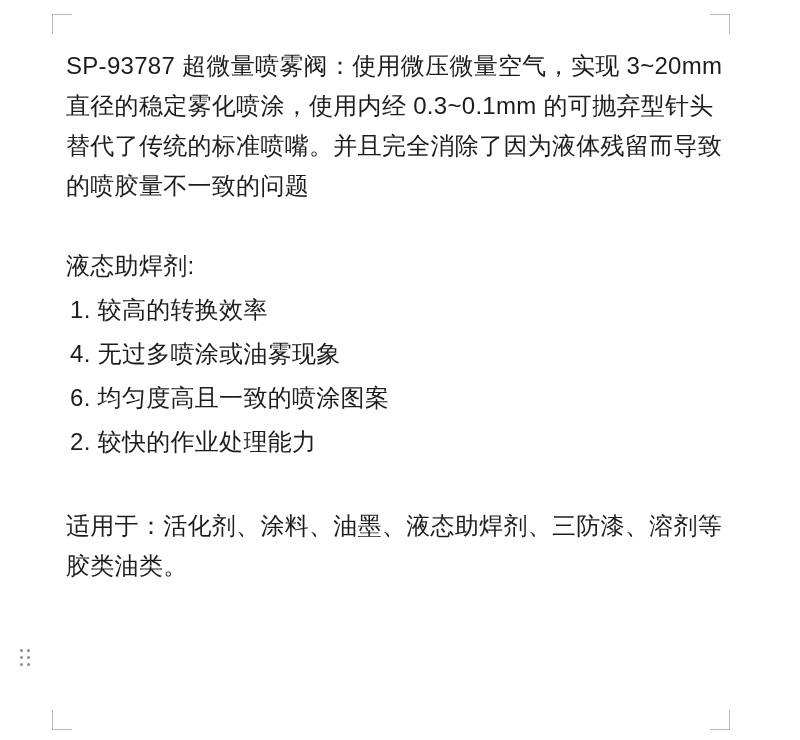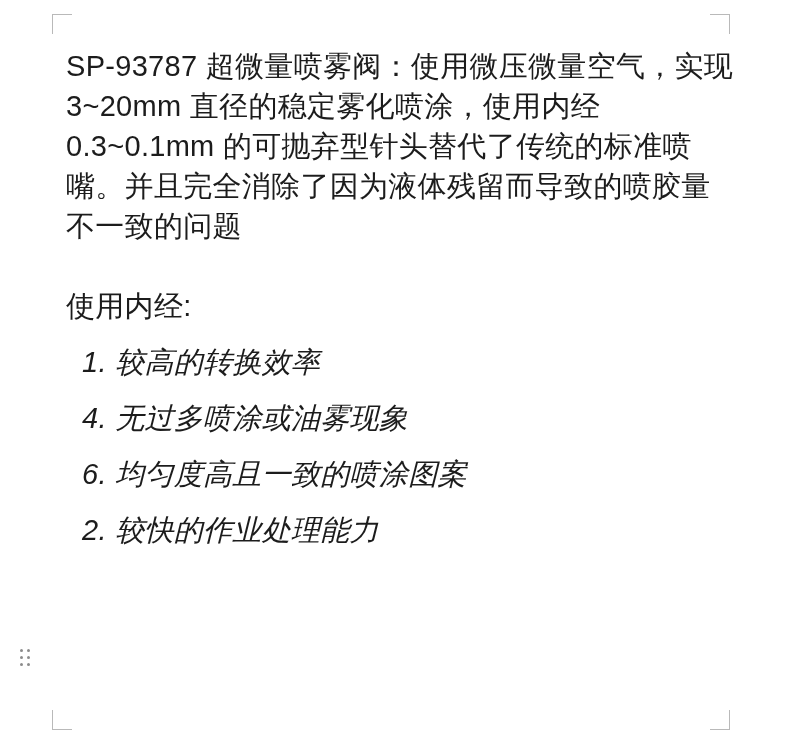--- a/index.html
+++ b/index.html
@@ -64,38 +64,37 @@
   .mark-br { left: 729px; top: 710px; }
   .mark-br::before { left: -19px; top: 19px; }
   .mark-br::after  { left: 0; top: 0; }
 
   
   .content {
     position: absolute;
     left: 66px;
     top: 46px;
     width: 670px;
-    font-size: 29px;
+    font-size: 24px;
     line-height: 40px;
     letter-spacing: 0.3px;
     color: #1c1c1c;
   }
 
   .para {
     margin: 0;
     text-align: left;
   }
 
   .spacer {
     height: 40px;
   }
 
   .list-line {
-    margin: 16px;
-    font-style: italic;
+    margin: 4px;
   }
 
   
   .drag-handle {
     position: absolute;
     left: 18px;
     top: 648px;
     width: 14px;
     height: 20px;
     display: grid;
@@ -123,29 +122,30 @@
   <span class="crop-mark mark-tr"></span>
   <span class="crop-mark mark-bl"></span>
   <span class="crop-mark mark-br"></span>
 
   <div class="content">
 
     <p class="para">SP-93787 超微量喷雾阀：使用微压微量空气，实现 3~20mm 直径的稳定雾化喷涂，使用内经 0.3~0.1mm 的可抛弃型针头替代了传统的标准喷嘴。并且完全消除了因为液体残留而导致的喷胶量不一致的问题</p>
 
     <div class="spacer"></div>
 
-    <p class="para">使用内经:</p>
+    <p class="para">液态助焊剂:</p>
 
     <p class="para list-line">1. 较高的转换效率</p>
     <p class="para list-line">4. 无过多喷涂或油雾现象</p>
     <p class="para list-line">6. 均匀度高且一致的喷涂图案</p>
     <p class="para list-line">2. 较快的作业处理能力</p>
 
     <div class="spacer"></div>
 
+    <p class="para">适用于：活化剂、涂料、油墨、液态助焊剂、三防漆、溶剂等胶类油类。</p>
 
   </div>
 
   <div class="drag-handle">
     <i></i>
     <i></i>
     <i></i>
     <i></i>
     <i></i>
     <i></i>

